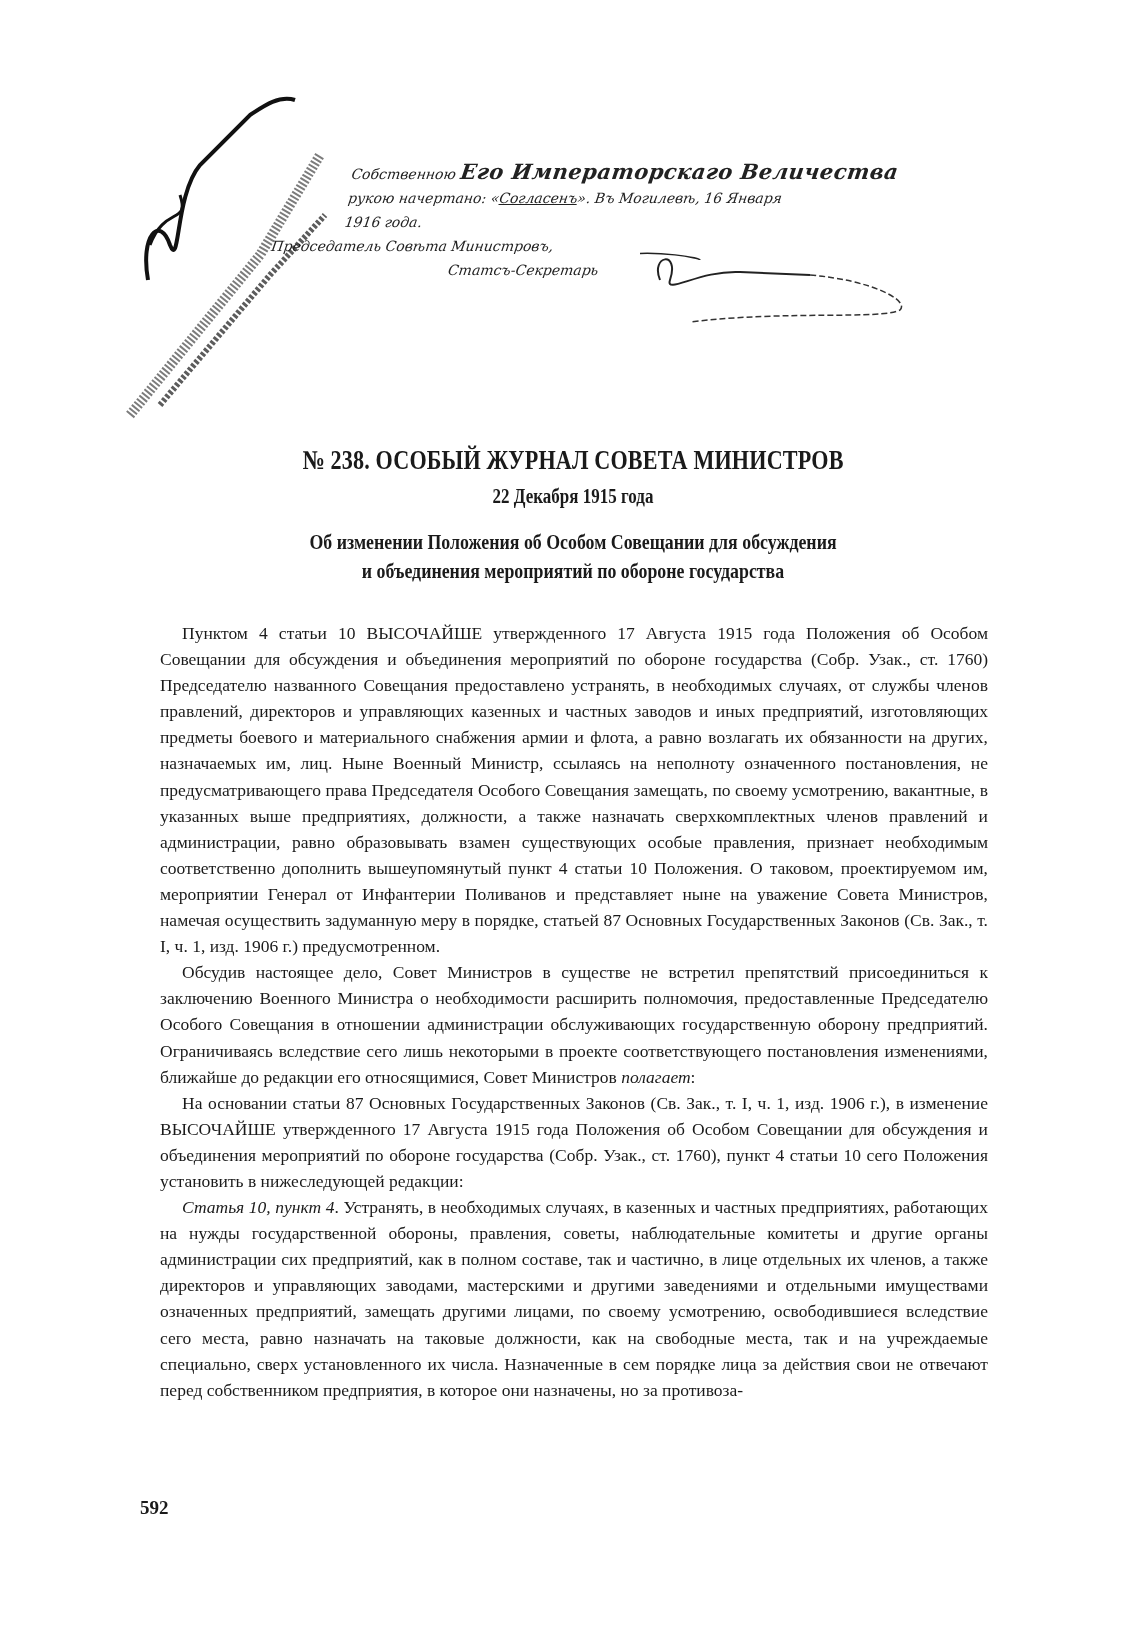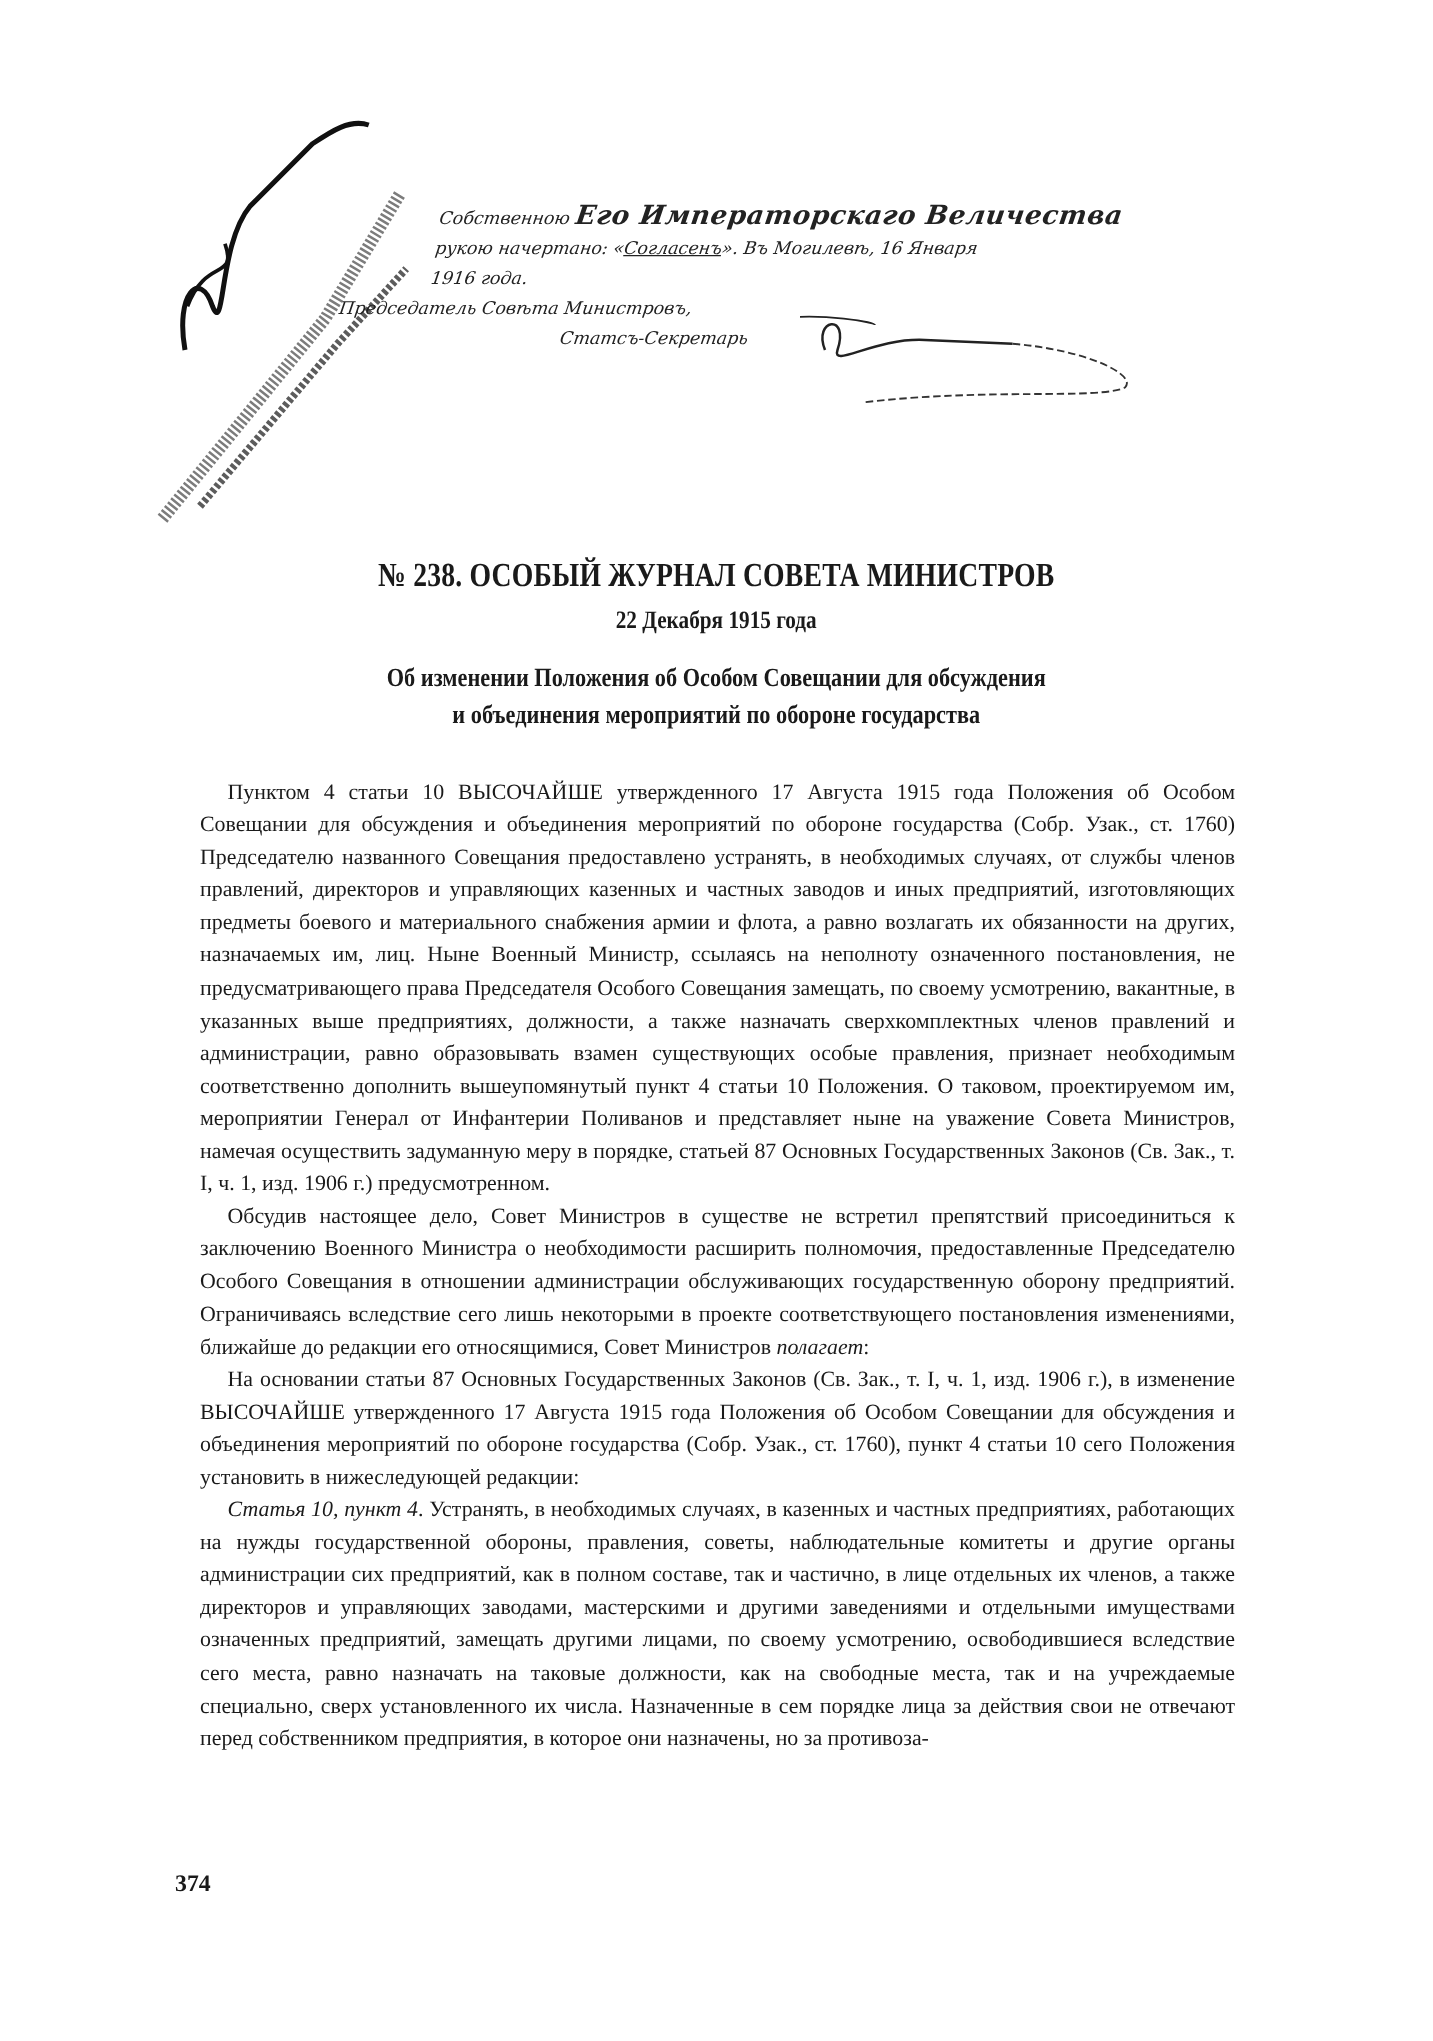--- a/index.html
+++ b/index.html
@@ -61,14 +61,14 @@
     <div>и объединения мероприятий по обороне государства</div>
   </div>
 
   <div class="body-text">
     <p><span>Пунктом 4 статьи 10 ВЫСОЧАЙШЕ утвержденного 17 Августа 1915 года Положения об Особом Совещании для обсуждения и объединения мероприятий по обороне государства (Собр. Узак., ст. 1760) Председателю названного Совещания предоставлено устранять, в необходимых случаях, от службы членов правлений, директоров и управляющих казенных и частных заводов и иных предприятий, изготовляющих предметы боевого и материального снабжения армии и флота, а равно возлагать их обязанности на других, назначаемых им, лиц. Ныне Военный Министр, ссылаясь на неполноту означенного постановления, не предусматривающего права Председателя Особого Совещания замещать, по своему усмотрению, вакантные, в указанных выше предприятиях, должности, а также назначать сверхкомплектных членов правлений и администрации, равно образовывать взамен существующих особые правления, признает необходимым соответственно дополнить вышеупомянутый пункт 4 статьи 10 Положения. О таковом, проектируемом им, мероприятии Генерал от Инфантерии Поливанов и представляет ныне на уважение Совета Министров, намечая осуществить задуманную меру в порядке, статьей 87 Основных Государственных Законов (Св. Зак., т. I, ч. 1, изд. 1906 г.) предусмотренном.</span></p>
     <p><span>Обсудив настоящее дело, Совет Министров в существе не встретил препятствий присоединиться к заключению Военного Министра о необходимости расширить полномочия, предоставленные Председателю Особого Совещания в отношении администрации обслуживающих государственную оборону предприятий. Ограничиваясь вследствие сего лишь некоторыми в проекте соответствующего постановления изменениями, ближайше до редакции его относящимися, Совет Министров </span><em>полагает</em><span>:</span></p>
     <p><span>На основании статьи 87 Основных Государственных Законов (Св. Зак., т. I, ч. 1, изд. 1906 г.), в изменение ВЫСОЧАЙШЕ утвержденного 17 Августа 1915 года Положения об Особом Совещании для обсуждения и объединения мероприятий по обороне государства (Собр. Узак., ст. 1760), пункт 4 статьи 10 сего Положения установить в нижеследующей редакции:</span></p>
     <p><em>Статья 10, пункт 4</em><span>. Устранять, в необходимых случаях, в казенных и частных предприятиях, работающих на нужды государственной обороны, правления, советы, наблюдательные комитеты и другие органы администрации сих предприятий, как в полном составе, так и частично, в лице отдельных их членов, а также директоров и управляющих заводами, мастерскими и другими заведениями и отдельными имуществами означенных предприятий, замещать другими лицами, по своему усмотрению, освободившиеся вследствие сего места, равно назначать на таковые должности, как на свободные места, так и на учреждаемые специально, сверх установленного их числа. Назначенные в сем порядке лица за действия свои не отвечают перед собственником предприятия, в которое они назначены, но за противоза-</span></p>
   </div>
 
-  <div class="page-number">374</div>
+  <div class="page-number">592</div>
 </div>
 
 </body></html>

